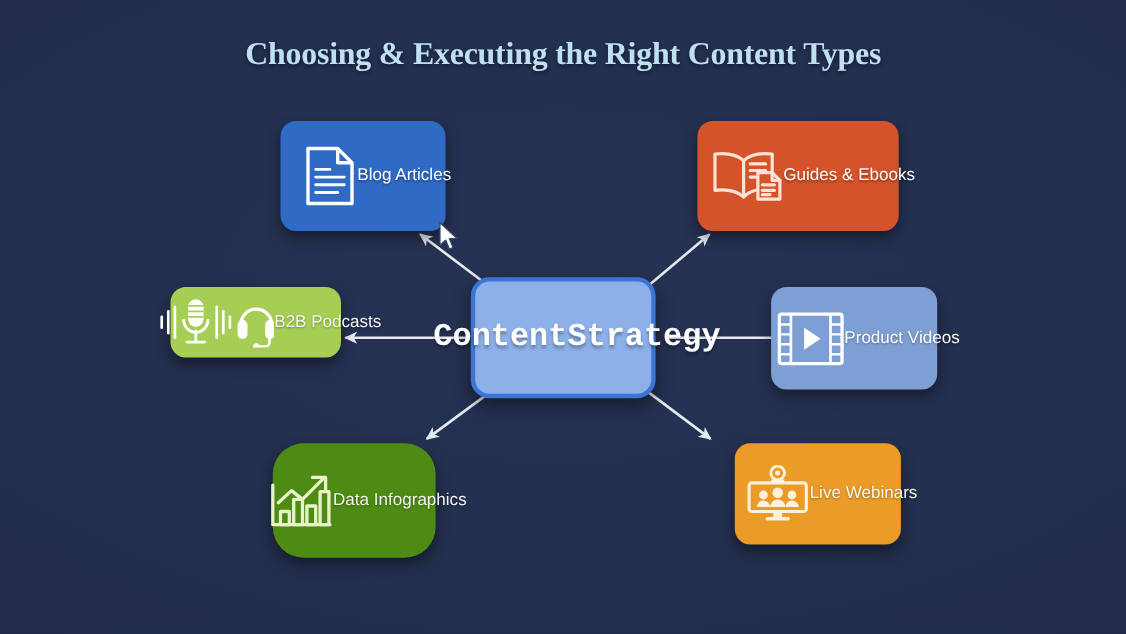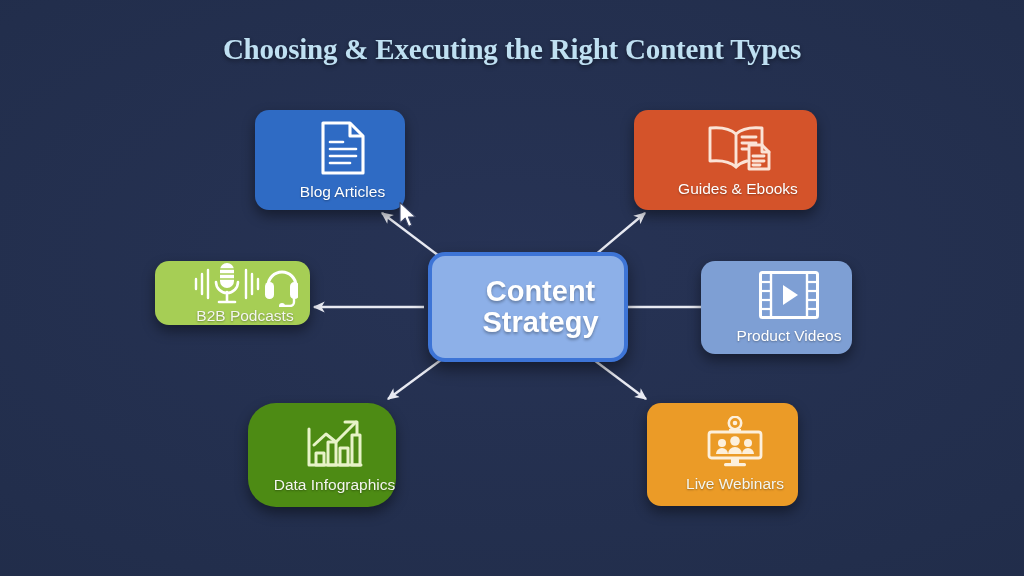--- a/index.html
+++ b/index.html
@@ -40,63 +40,63 @@
     width: 1024px;
     height: 576px;
   }
 
   
   .node {
     position: absolute;
     box-sizing: border-box;
     border-radius: 14px;
     display: flex;
-    flex-direction: column;
     align-items: center;
     justify-content: center;
     box-shadow: 0 6px 13px rgba(0,0,0,0.42);
     padding-left: 25px;
   }
   .node .glyph {
     display: block;
     line-height: 0;
   }
   .node .node-label {
     font-size: 15.5px;
     color: #ffffff;
     text-shadow: 0 1px 2px rgba(0,0,0,0.35);
     white-space: nowrap;
   }
 
   
   #node-center {
     left: 428px;
     top: 252px;
-    width: 200px;
+    width: 168px;
     height: 110px;
     background: #8db0e8;
     border: 4px solid #3d74d6;
     border-radius: 17px;
     box-shadow: 0 7px 16px rgba(0,0,0,0.45);
+    font-family: Liberation Mono, monospace;
   }
   #node-center .center-label {
     font-size: 29px;
     font-weight: bold;
     color: #ffffff;
     line-height: 1.07;
     text-align: center;
     text-shadow: 0 2px 3px rgba(0,0,0,0.30);
   }
 
   #node-blog        { left: 255px; top: 110px; width: 150px; height: 100px; background:#2f6bc4; }
   #node-guides      { left: 634px; top: 110px; width: 183px; height: 100px; background:#d4532a; }
   #node-podcasts    { left: 155px; top: 261px; width: 155px; height: 64px;  background:#a6ce55; }
   #node-videos      { left: 701px; top: 261px; width: 151px; height: 93px;  background:#7e9fd4; }
   #node-infographic { left: 248px; top: 403px; width: 148px; height: 104px; background:#4d8b14;border-radius:28px; }
-  #node-webinars    { left: 647px; top: 403px; width: 151px; height: 103px; background:#eb9b27; }
+  #node-webinars    { left: 668px; top: 403px; width: 151px; height: 92px; background:#eb9b27; }
 
   #node-podcasts .node-label,
   #node-infographic .node-label,
   #node-webinars .node-label { color: #f4f6ef; }
 
   .gap-s { height: 7px; }
   .gap-m { height: 9px; }
 
   
   #cursor {

